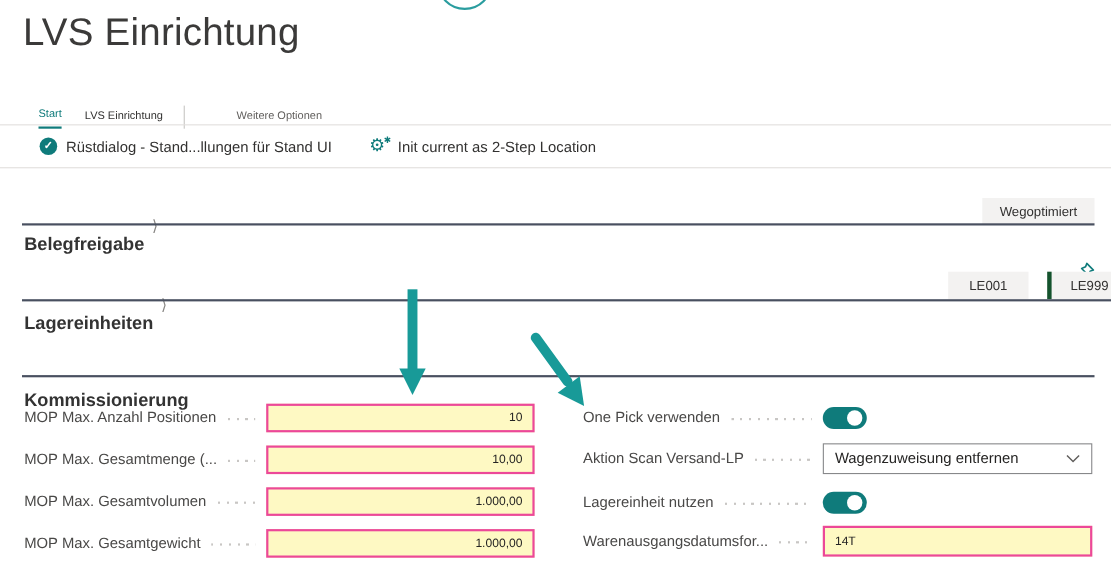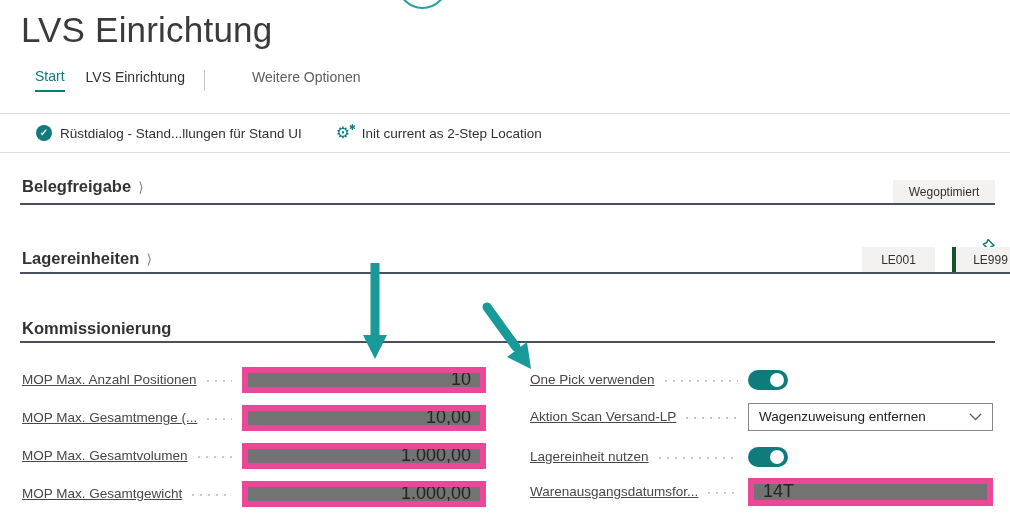--- a/index.html
+++ b/index.html
@@ -5,55 +5,55 @@
   * { margin:0; padding:0; box-sizing:border-box; }
   body { background:#fff; font-family:"Liberation Sans", sans-serif; }
   .page { position:relative; width:1010px; height:520px; background:#fff; overflow:hidden; }
 
   .top-circle { position:absolute; left:397px; top:-42px; width:51px; height:51px;
     border:2px solid #2a9d9f; border-radius:50%; background:#fff; }
 
   .page-title { position:absolute; left:21px; top:10px; font-size:35px; font-weight:300;
     color:#3b3a39; letter-spacing:.2px; }
 
-  .tabs { position:absolute; left:35px; top:68px; display:flex; align-items:center;
-    font-size:14px; }
+  .tabs { position:absolute; left:35px; top:96px; display:flex; align-items:flex-end;
+    font-size:10px; }
   .tab { color:#323130; padding-bottom:6px; cursor:pointer; }
   .tab.active { color:#0f7b7b; border-bottom:2px solid #0f7b7b; }
   .tab + .tab { margin-left:21px; }
   .tab-divider { width:1px; height:21px; background:#c8c6c4; margin:0 19px; }
   .tab.more { color:#605e5c;margin-left:28px; }
 
   .hr-light { position:absolute; left:0; width:1010px; height:1px; background:#e1dfdd; }
 
   .actionbar { position:absolute; left:0; top:114px; width:1010px; height:38px;
     display:flex; align-items:center; }
   .action-item { display:flex; align-items:center; cursor:pointer; }
   .check-icon { width:16px; height:16px; border-radius:50%; background:#0f7b7b; color:#fff;
     font-size:10px; line-height:16px; text-align:center; font-weight:bold; }
   .action-label { font-size:13.5px; color:#323130; margin-left:8px; }
   .gear-icon { position:relative; color:#0f7b7b; font-size:16px; line-height:16px; width:18px; }
   .gear-star { position:absolute; top:-5px; right:-2px; font-size:8px; color:#0f7b7b; }
   .pin-btn { position:absolute; right:12px; top:122px; cursor:pointer; }
 
   .sec-head { position:absolute; left:22px; display:flex; align-items:center; cursor:pointer; }
-  .sec-title { font-size:16.5px; font-weight:bold; color:#333; }
+  .sec-title { font-size:16.5px; font-weight:bold; color:#333;margin-top:36px; }
   .sec-chevron { font-size:14px; color:#8a8886; margin-left:7px; font-weight:300; }
   .hr-dark { position:absolute; height:2px; background:#495060; }
 
   .gray-btn { position:absolute; display:flex; align-items:center; justify-content:center;
     background:#f3f2f1; color:#323130; font-size:12px; border:none; cursor:pointer; }
   .le-divider { border-left:4px solid #14532d;margin-left:17px; }
 
   .frow { position:absolute; display:flex; align-items:center; height:27px; }
-  .frow .flabel { font-size:13.5px; color:#494847; white-space:nowrap;text-decoration:underline; }
+  .frow .flabel { font-size:13.5px; color:#494847; white-space:nowrap; }
   .leader { flex:1; height:2px; margin:2px 10px 0 10px; min-width:12px;
     background:repeating-linear-gradient(90deg,#c8c6c4 0 2px,transparent 2px 8px); }
-  .tinput { width:244px; height:26px; border:6px solid #ec4899; background:#737373;
-    font-family:"Liberation Sans",sans-serif; font-size:18px; color:#252423;
+  .tinput { width:244px; height:26px; border:2px solid #ec4899; background:#fef9c3;
+    font-family:"Liberation Sans",sans-serif; font-size:11px; color:#252423;
     padding:0 9px; outline:none; }
   .num { text-align:right; }
   .ctrl-slot { width:245px; display:flex; align-items:center; }
   .toggle { width:40px; height:20px; border-radius:10px; background:#0f7b7b;
     position:relative; cursor:pointer; }
   .toggle .knob { position:absolute; top:3px; right:4px; width:14px; height:14px;
     border-radius:50%; background:#fff; }
   .select { width:245px; height:28px; border:1px solid #87888a; background:#fff;
     display:flex; align-items:center; justify-content:space-between; padding:0 10px;
     font-size:13.5px; color:#252423; cursor:pointer; }

